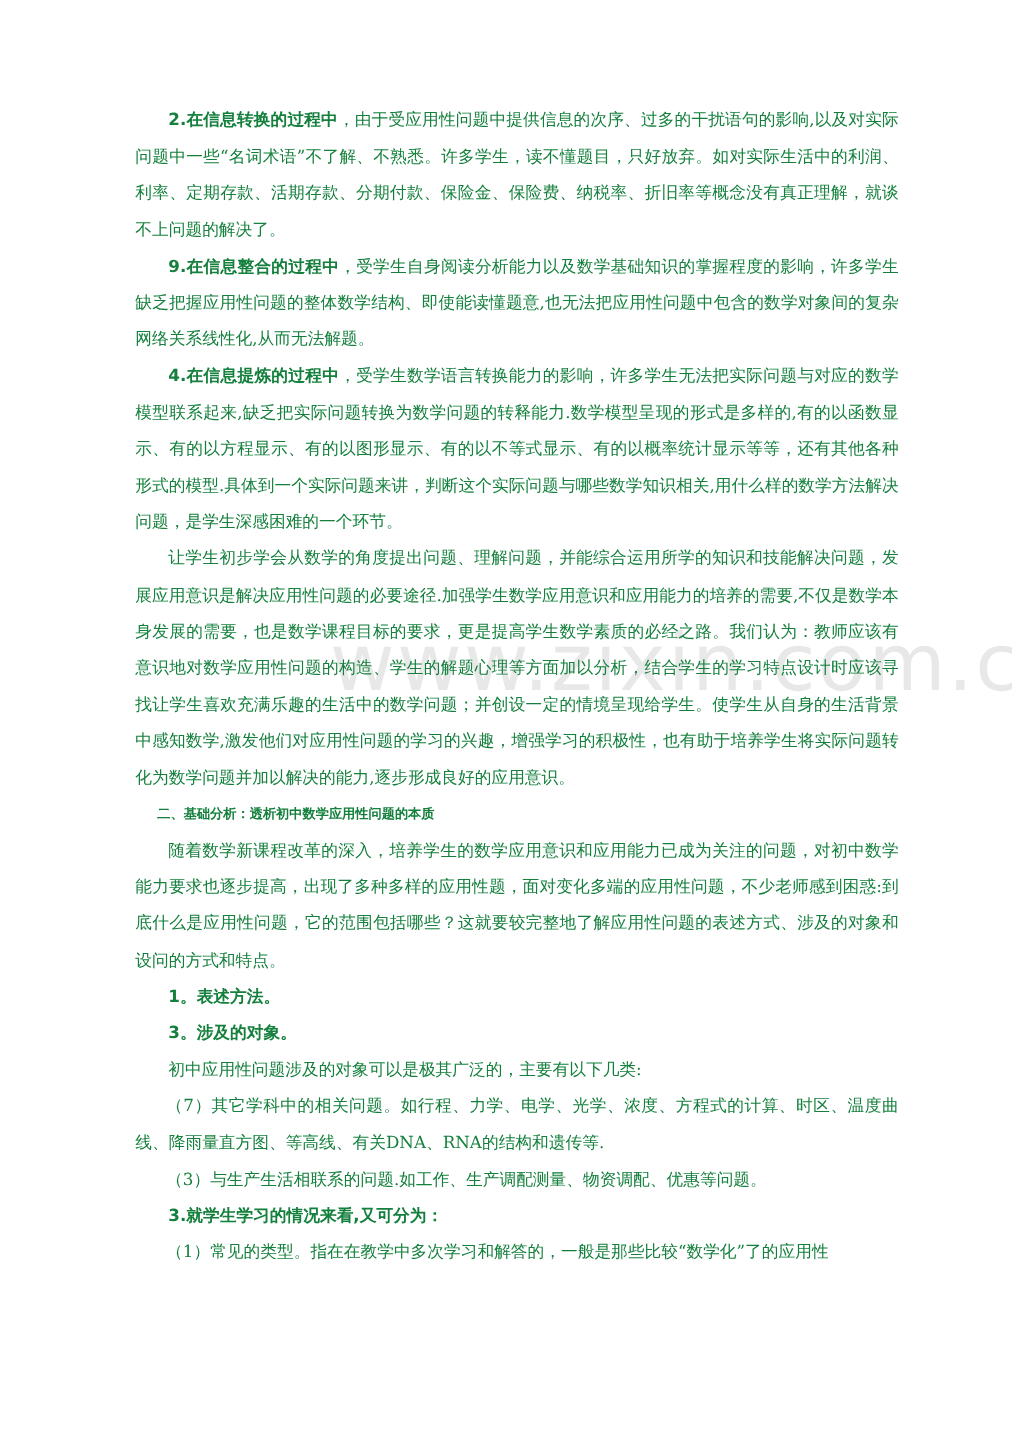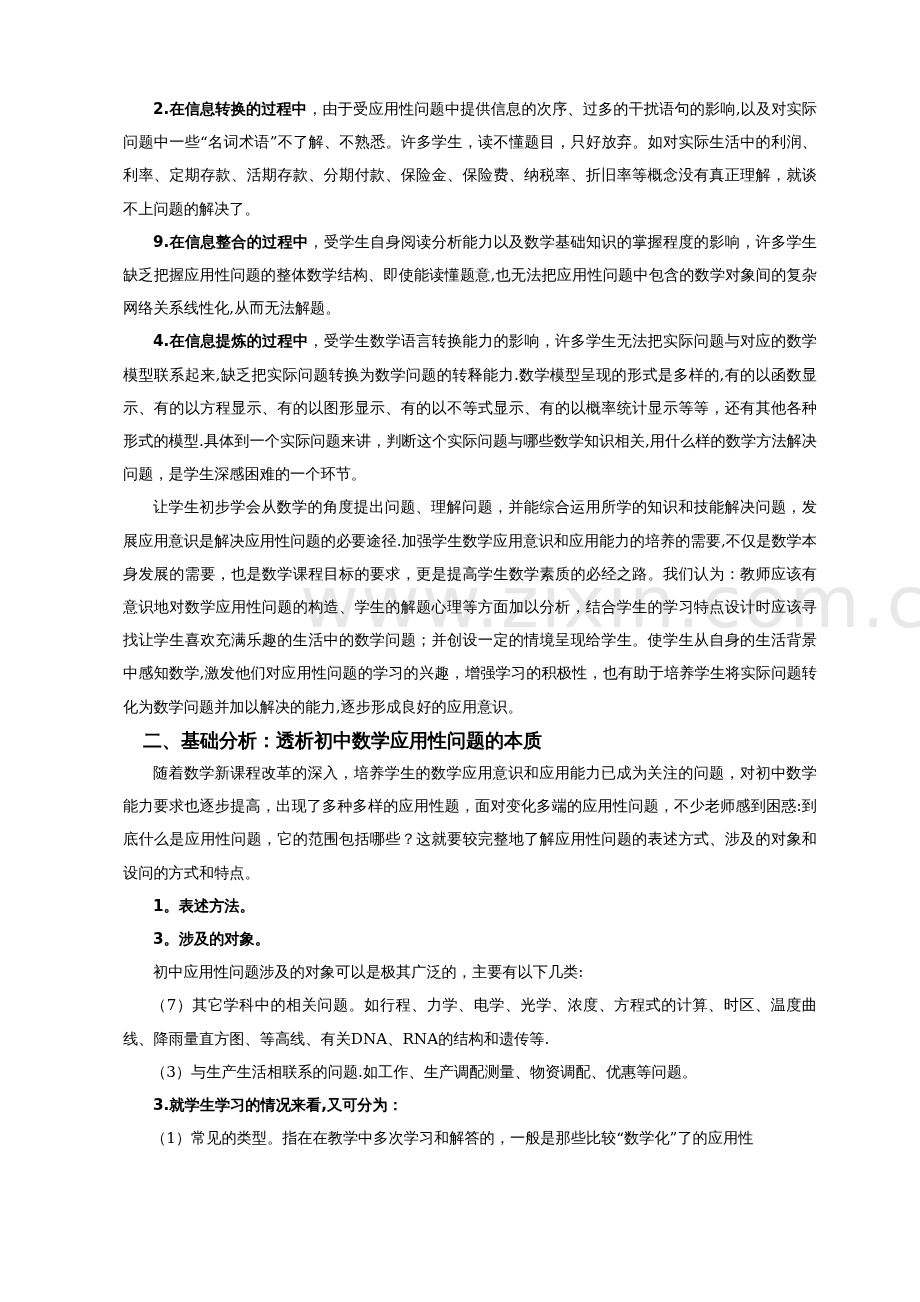--- a/index.html
+++ b/index.html
@@ -1,30 +1,30 @@
 <!DOCTYPE html>
 <html><head>
 <meta charset="utf-8">
 <style>
   html, body { margin: 0; padding: 0; background: #ffffff; }
   body { width: 920px; height: 1302px; position: relative; overflow: hidden; }
   .page {
     position: absolute; left: 123px; top: 93px; width: 694px;
     font-family: "DejaVu Serif", "Liberation Serif", serif;
-    font-size: 15.2px; line-height: 33.2px; color: #000000;
+    font-size: 15.2px; line-height: 33.2px; color: #15803d;
     text-align: justify;
   }
   .page p { margin: 0; }
   .indent { text-indent: 30px; }
   .indent-sm { padding-left: 30px; }
   .indent-li { text-indent: 28px; }
   .b { font-weight: bold; font-family: "DejaVu Sans", "Liberation Sans", sans-serif; }
   .h2 {
     font-family: "DejaVu Sans", "Liberation Sans", sans-serif;
-    font-weight: bold; font-size: 19px; padding-left: 20px;
+    font-weight: bold; font-size: 12px; padding-left: 20px;
   }
   .h3 {
     font-family: "DejaVu Sans", "Liberation Sans", sans-serif;
     font-weight: bold; padding-left: 30px;
   }
   .watermark {
     position: absolute; left: 300px; top: 560px;
     font-family: "DejaVu Sans", "Liberation Sans", sans-serif;
     font-size: 72px; color: rgba(190,190,190,0.35); letter-spacing: 2px;
     pointer-events: none; white-space: nowrap;

